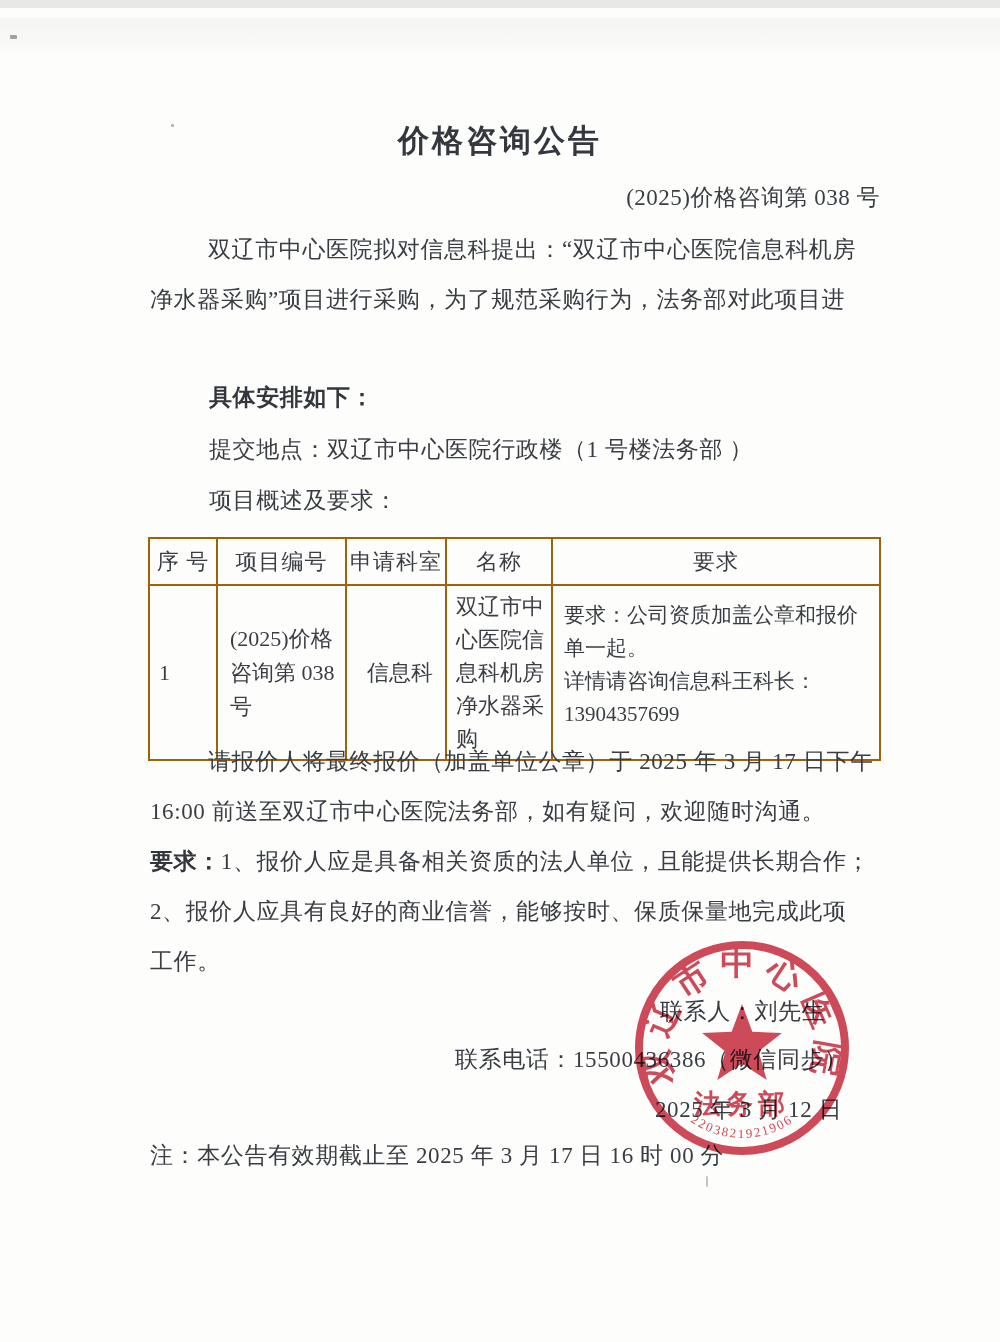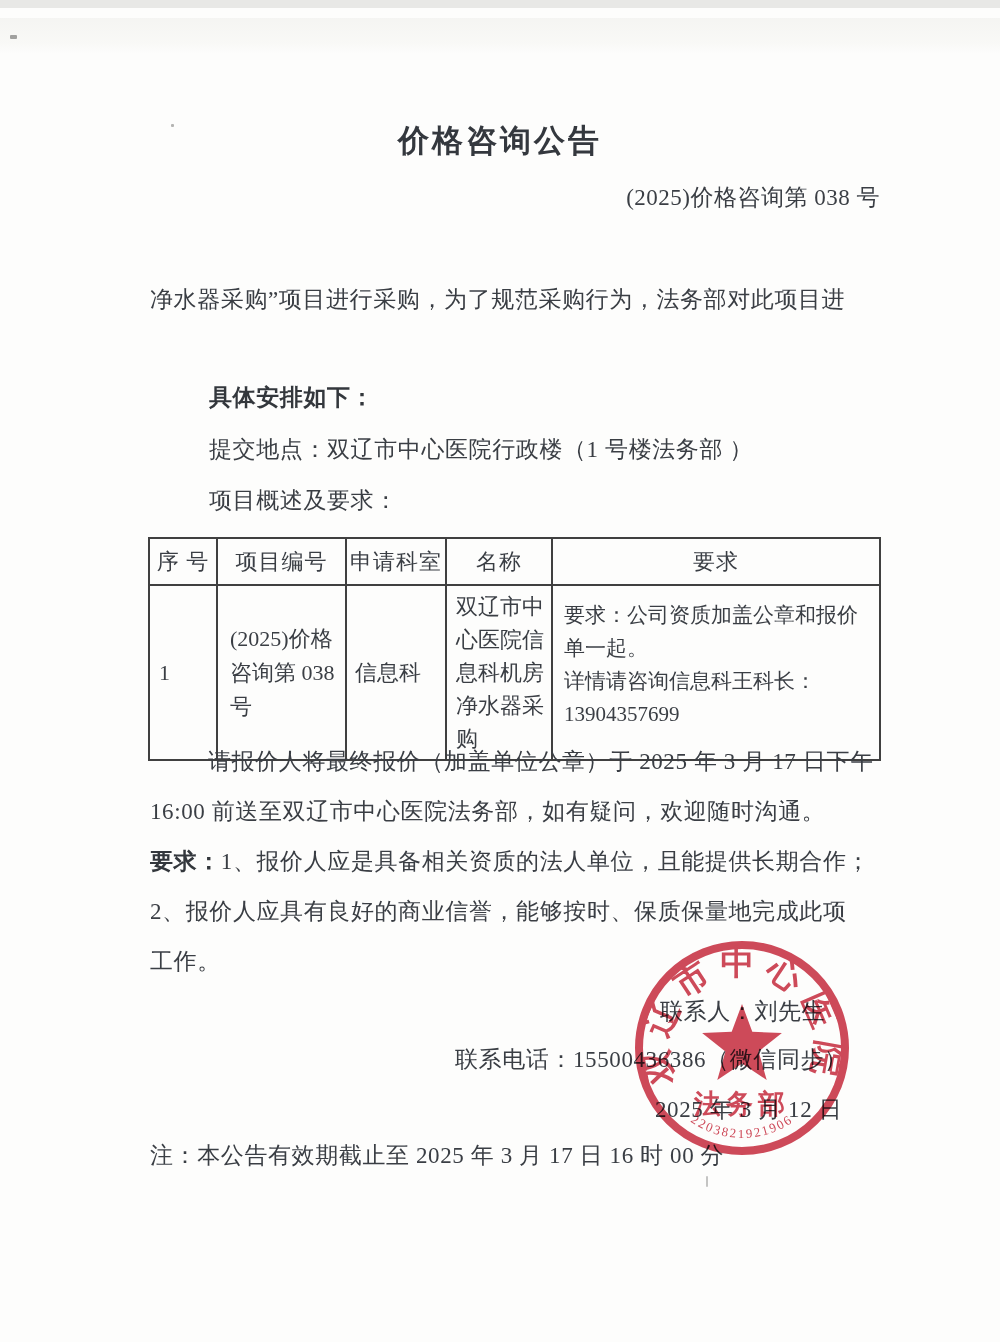--- a/index.html
+++ b/index.html
@@ -45,34 +45,34 @@
   .t-arrange { top: 374px; }
   .t-submit  { top: 426px; left: 209px; }
   .t-overview{ top: 477px; left: 209px; }
 
   table.info {
     position: absolute; left: 148px; top: 529px;
     border-collapse: collapse; table-layout: fixed; width: 731px;
     font-size: 22px; color: #3a3e44;
   }
   table.info th, table.info td {
-    border: 2px solid #404040;
+    border: 2px solid #a16207;
     font-weight: 400;
     vertical-align: middle;
   }
   table.info th { height: 47px; text-align: center; font-size: 22px; letter-spacing: 1px; }
   table.info td { height: 154px; }
   .col-seq  { width: 68px; }
   .col-no   { width: 129px; }
   .col-dept { width: 100px; }
   .col-name { width: 106px; }
   .col-req  { width: 328px; }
   td.c-seq  { padding-left: 9px; }
   td.c-no   { padding: 4px 10px 4px 12px; line-height: 34px; }
-  td.c-dept { padding-left: 8px; }
+  td.c-dept { padding-left: 8px; text-align: center; }
   td.c-name { padding: 4px 6px 4px 9px; line-height: 33px; }
   td.c-req  { padding: 6px 8px 22px 11px; line-height: 33px; font-size: 21px; }
 
   .t-dead1 { top: 738px; }
   .t-dead2 { top: 788px; }
   .t-req1  { top: 838px; }
   .t-req2  { top: 888px; }
   .t-req3  { top: 938px; }
   .req-label { font-weight: 700; color: #33373c; font-family: Liberation Serif, serif; }
 
@@ -94,20 +94,21 @@
 
 <div class="page">
   <div class="scan-band"></div>
   <div class="speck speck1"></div>
   <div class="speck speck2"></div>
   <div class="speck speck3"></div>
 
   <div class="title">价格咨询公告</div>
   <div class="doc-number">(2025)价格咨询第 038 号</div>
 
+  <div class="bodyline indent t-intro1">双辽市中心医院拟对信息科提出：“双辽市中心医院信息科机房</div>
   <div class="bodyline t-intro2">净水器采购”项目进行采购，为了规范采购行为，法务部对此项目进</div>
 
   <div class="bodyline heading-bold t-arrange">具体安排如下：</div>
   <div class="bodyline t-submit">提交地点：双辽市中心医院行政楼（1 号楼法务部 ）</div>
   <div class="bodyline t-overview">项目概述及要求：</div>
 
   <table class="info">
     <colgroup>
       <col class="col-seq">
         <col class="col-no">

